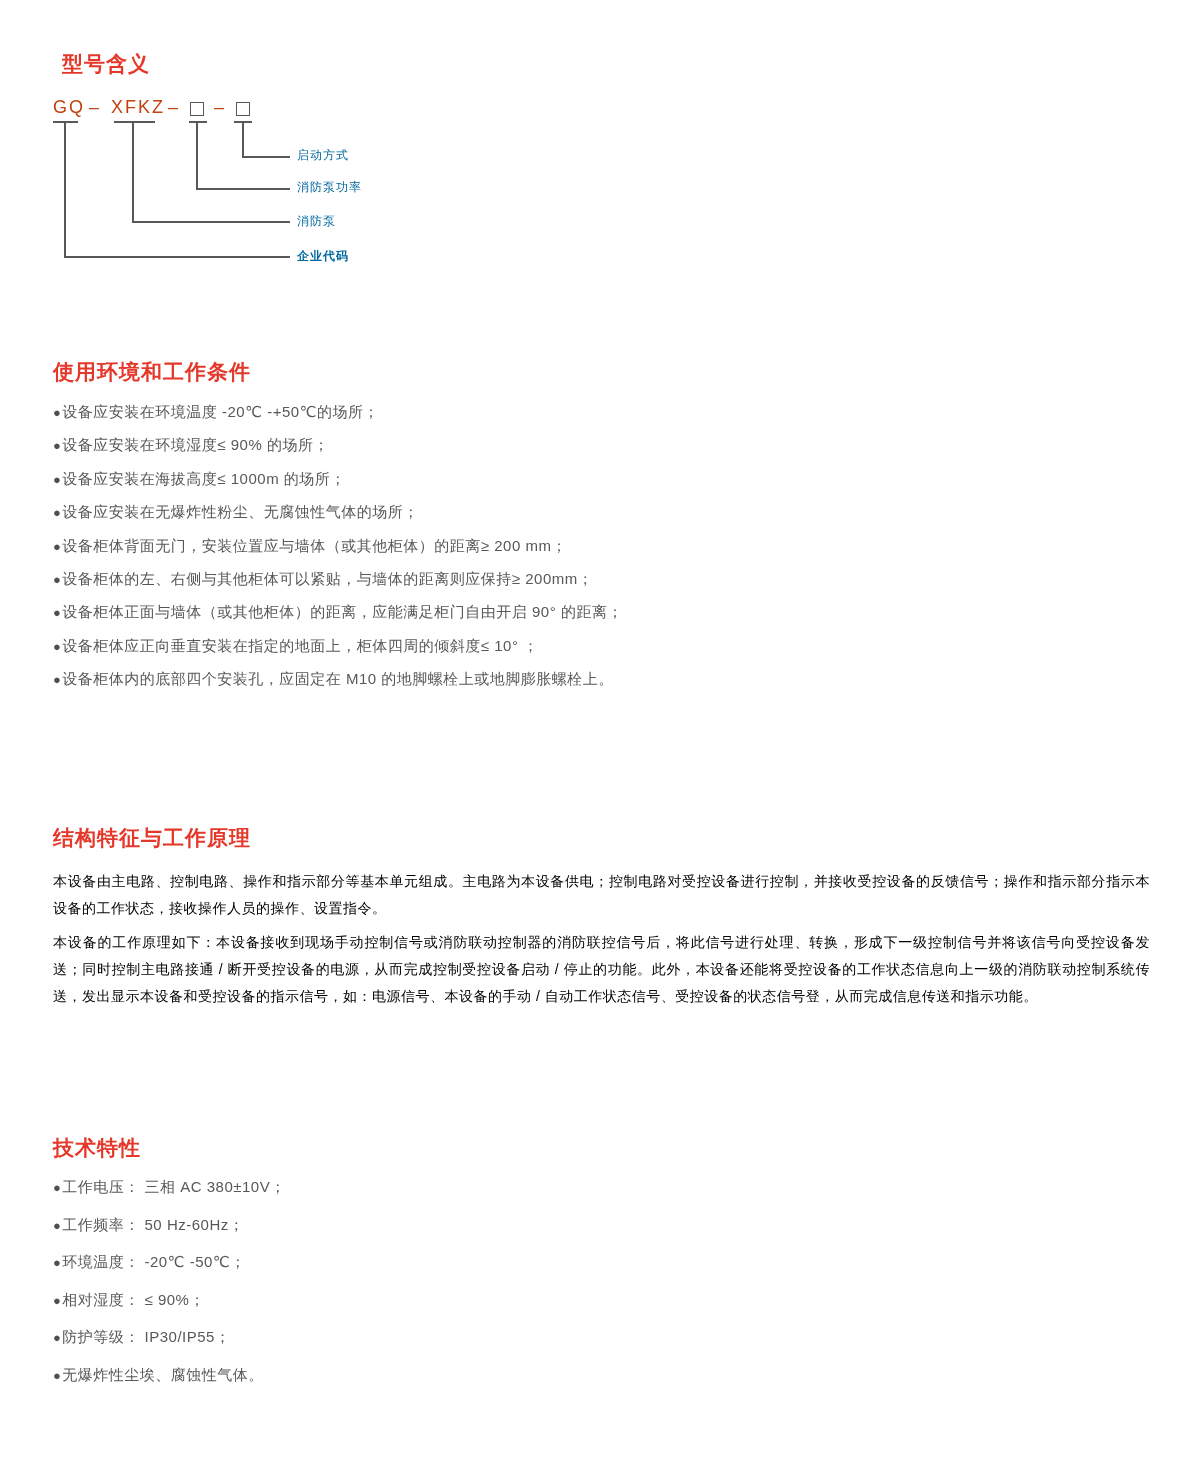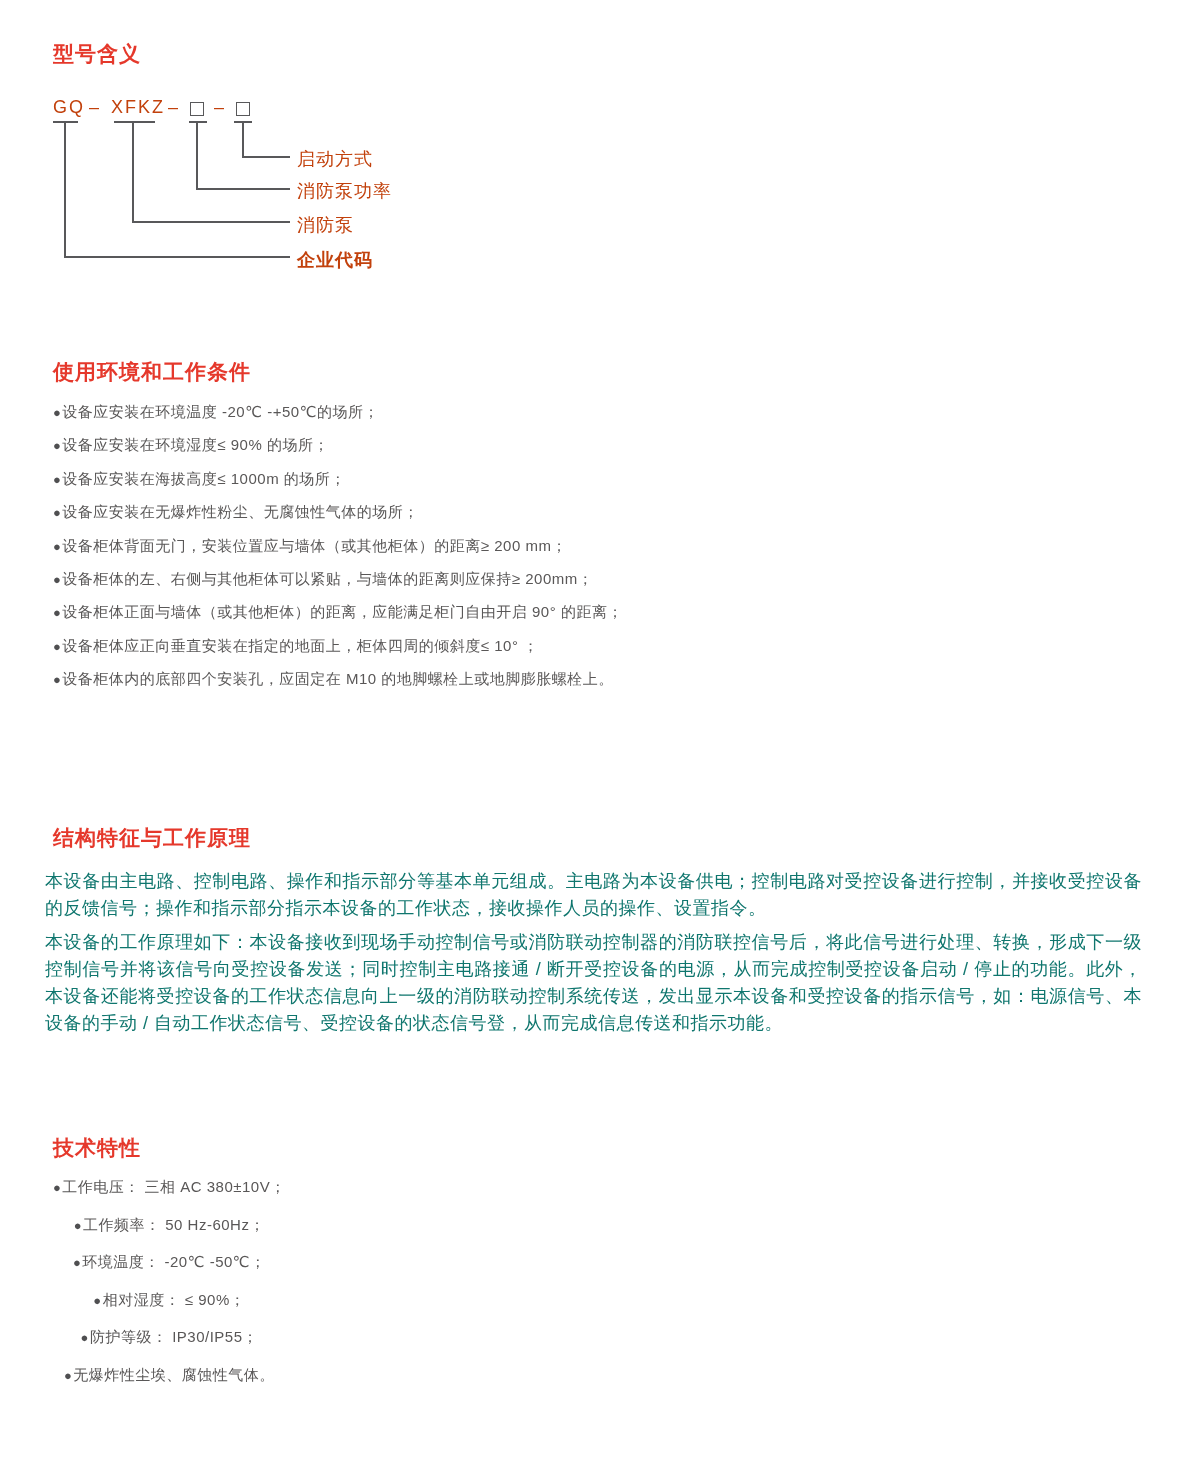--- a/index.html
+++ b/index.html
@@ -29,42 +29,42 @@
     position:absolute; top:102px;
     width:14px; height:14px;
     border:1.5px solid #58585a; background:#fff;
   }
   .dline { position:absolute; background:#58585a; }
   .dline.u { height:2px; top:121px; }
   .dline.v { width:2px; top:121px; }
   .dline.h { height:2px; }
   .dlabel {
     position:absolute; left:297px;
-    font-size:18px; color:#c2410c; letter-spacing:1px;
+    font-size:12px; color:#0369a1; letter-spacing:1px;
     white-space:nowrap;
   }
   
   .blist { position:absolute; left:53px; list-style:none; }
   .blist li { white-space:nowrap; font-size:15px; color:#595757; letter-spacing:0.5px; }
   .blist.env li  { line-height:32.4px; }
   .blist.tech li { line-height:36.5px; }
   .bullet { font-size:13px; margin-right:1px; color:#4f4f51; }
   
   .para {
-    position:absolute; left:45px; width:1097px;
-    font-size:18px; line-height:27px; letter-spacing:0.5px;
-    color:#0f766e; text-align:justify;
+    position:absolute; left:53px; width:1097px;
+    font-size:14px; line-height:27px; letter-spacing:0.5px;
+    color:#000000; text-align:justify;
   }
 </style>
 </head>
 <body>
 
 <div class="page">
 
-  <h2 class="section-title" style="top:40px;">型号含义</h2>
+  <h2 class="section-title" style="top:50px;margin-left:9px;">型号含义</h2>
 
   <div>
 
     <span class="code-token" style="left:53px;">GQ</span>
     <span class="code-token" style="left:89px;">–</span>
     <span class="code-token" style="left:111px;">XFKZ</span>
     <span class="code-token" style="left:168px;">–</span>
     <span class="model-box" style="left:190px;"></span>
     <span class="code-token" style="left:214px;">–</span>
     <span class="model-box" style="left:236px;"></span>
@@ -104,21 +104,21 @@
     <li><span class="bullet">●</span><span>设备柜体内的底部四个安装孔，应固定在 M10 的地脚螺栓上或地脚膨胀螺栓上。</span></li>
   </ul>
 
   <h2 class="section-title" style="top:824px;">结构特征与工作原理</h2>
 
   <p class="para" style="top:868px;">本设备由主电路、控制电路、操作和指示部分等基本单元组成。主电路为本设备供电；控制电路对受控设备进行控制，并接收受控设备的反馈信号；操作和指示部分指示本设备的工作状态，接收操作人员的操作、设置指令。</p>
   <p class="para" style="top:929px;">本设备的工作原理如下：本设备接收到现场手动控制信号或消防联动控制器的消防联控信号后，将此信号进行处理、转换，形成下一级控制信号并将该信号向受控设备发送；同时控制主电路接通 / 断开受控设备的电源，从而完成控制受控设备启动 / 停止的功能。此外，本设备还能将受控设备的工作状态信息向上一级的消防联动控制系统传送，发出显示本设备和受控设备的指示信号，如：电源信号、本设备的手动 / 自动工作状态信号、受控设备的状态信号登，从而完成信息传送和指示功能。</p>
 
   <h2 class="section-title" style="top:1134px;">技术特性</h2>
 
-  <ul class="blist tech" style="top:1169px;text-align:center;">
+  <ul class="blist tech" style="top:1169px;">
     <li><span class="bullet">●</span><span>工作电压： 三相 AC 380±10V；</span></li>
     <li><span class="bullet">●</span><span>工作频率： 50 Hz-60Hz；</span></li>
     <li><span class="bullet">●</span><span>环境温度： -20℃ -50℃；</span></li>
     <li><span class="bullet">●</span><span>相对湿度： ≤ 90%；</span></li>
     <li><span class="bullet">●</span><span>防护等级： IP30/IP55；</span></li>
     <li><span class="bullet">●</span><span>无爆炸性尘埃、腐蚀性气体。</span></li>
   </ul>
 
 </div>
 

